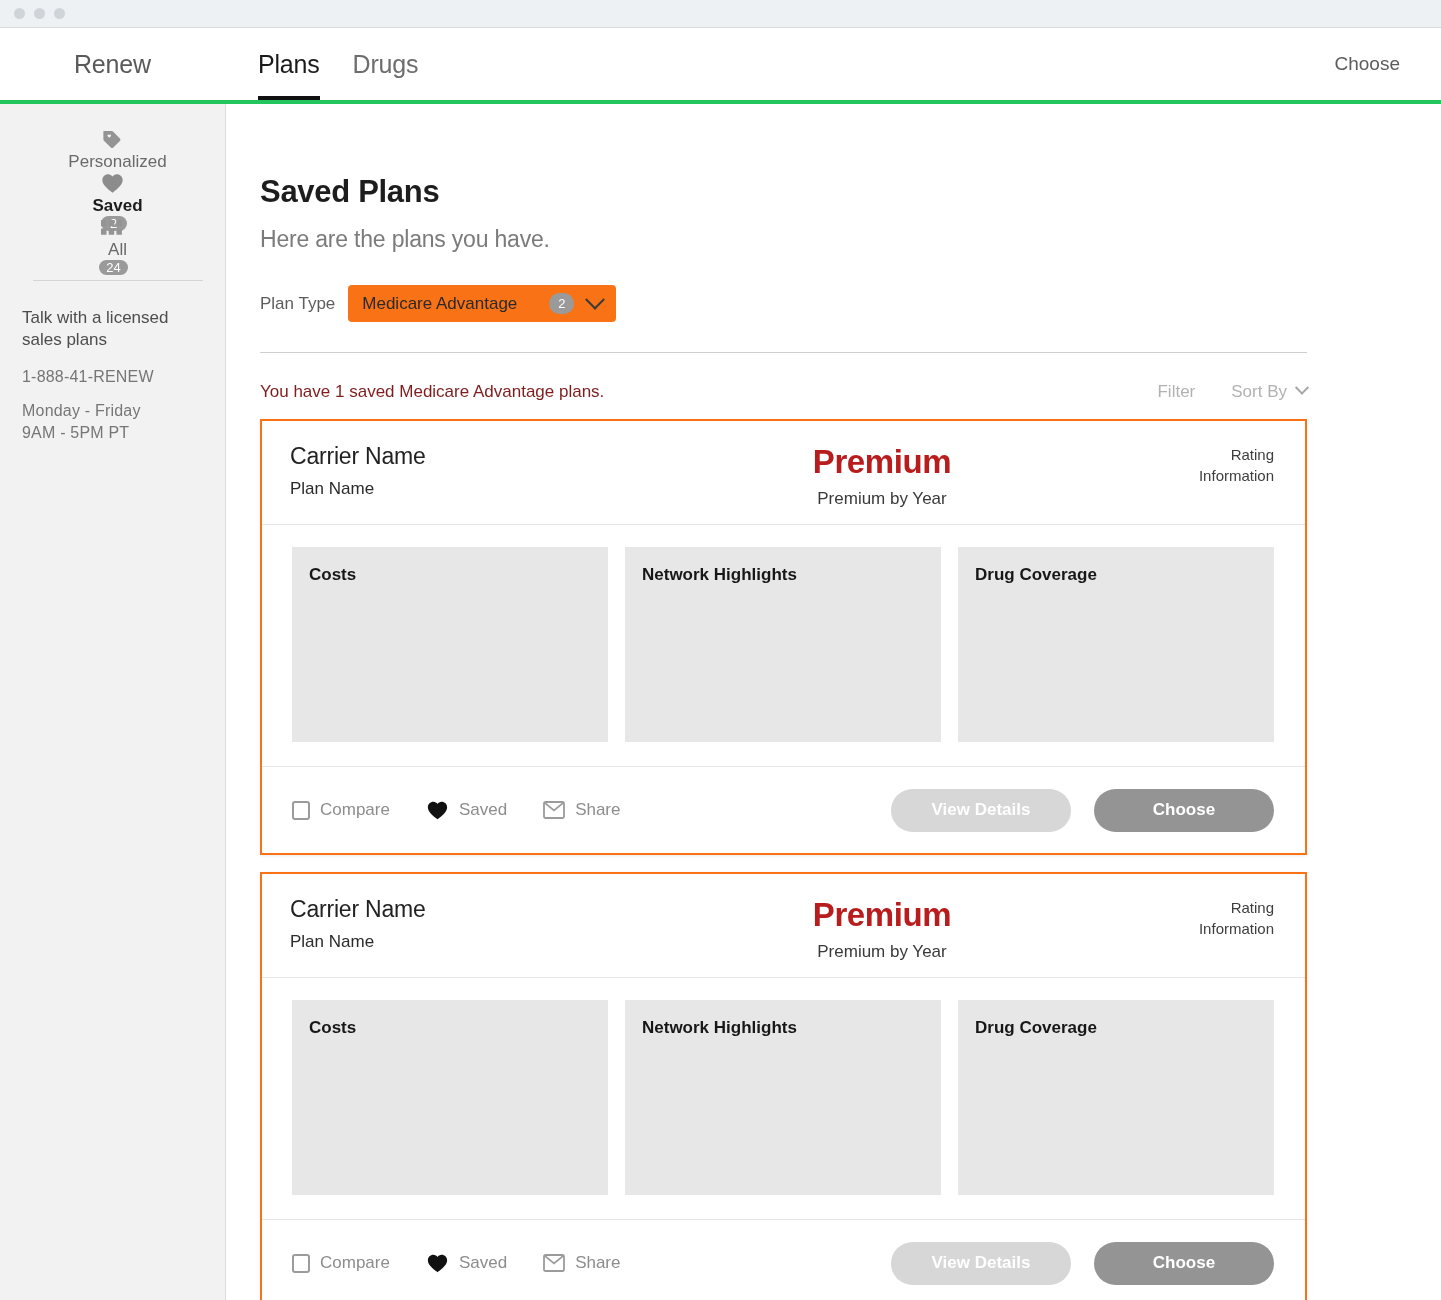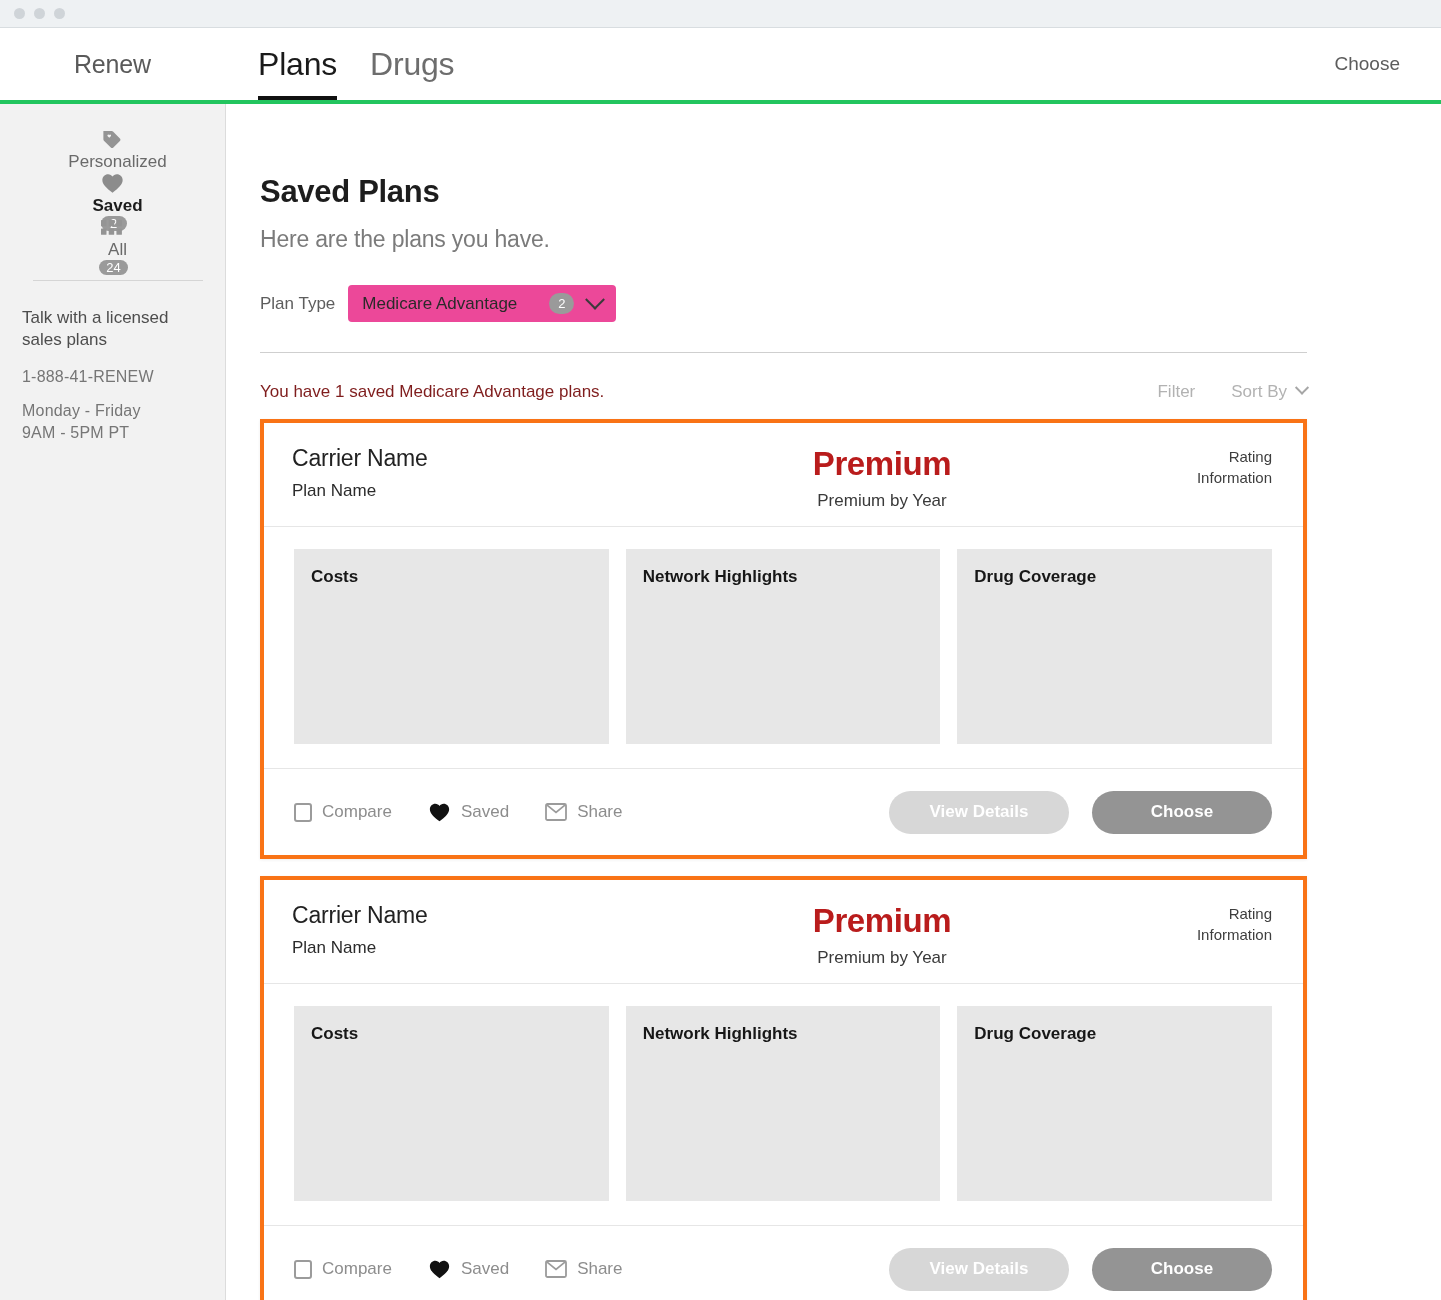--- a/index.html
+++ b/index.html
@@ -56,21 +56,21 @@
     letter-spacing: -0.2px;
   }
   .navtabs {
     display: flex;
     align-items: stretch;
     margin-left: 32px;
   }
   .navtab {
     display: flex;
     align-items: center;
-    font-size: 32px;
+    font-size: 25px;
     color: #6d6d6d;
     padding: 0 0 0 0;
     margin-right: 33px;
     position: relative;
     letter-spacing: -0.2px;
     cursor: pointer;
   }
   .navtab.active { color: #1a1a1a; }
   .navtab.active::after {
     content: "";
@@ -188,21 +188,21 @@
     align-items: center;
     margin-top: 32px;
   }
   .plantype-label {
     font-size: 17px;
     color: #5d5d5d;
     margin-right: 13px;
   }
   .plantype-select {
     height: 37px;
-    background: #ec4899;
+    background: #f97316;
     border-radius: 4px;
     display: flex;
     align-items: center;
     padding: 0 14px 0 14px;
     cursor: pointer;
     min-width: 268px;
   }
   .plantype-value {
     font-size: 17px;
     color: #2a2a2a;
@@ -257,21 +257,21 @@
     display: flex;
     align-items: center;
     cursor: pointer;
   }
   .tool .chev { margin-left: 10px; }
 
   
   .card {
     width: 1047px;
     background: #ffffff;
-    border: 4px solid #f97316;
+    border: 2px solid #f97316;
     box-shadow: 0 1px 3px rgba(0,0,0,0.07);
     margin-top: 17px;
   }
   .card-head {
     height: 104px;
     display: flex;
     padding: 22px 31px 0 28px;
     position: relative;
     border-bottom: 1px solid #e6e6e6;
   }

